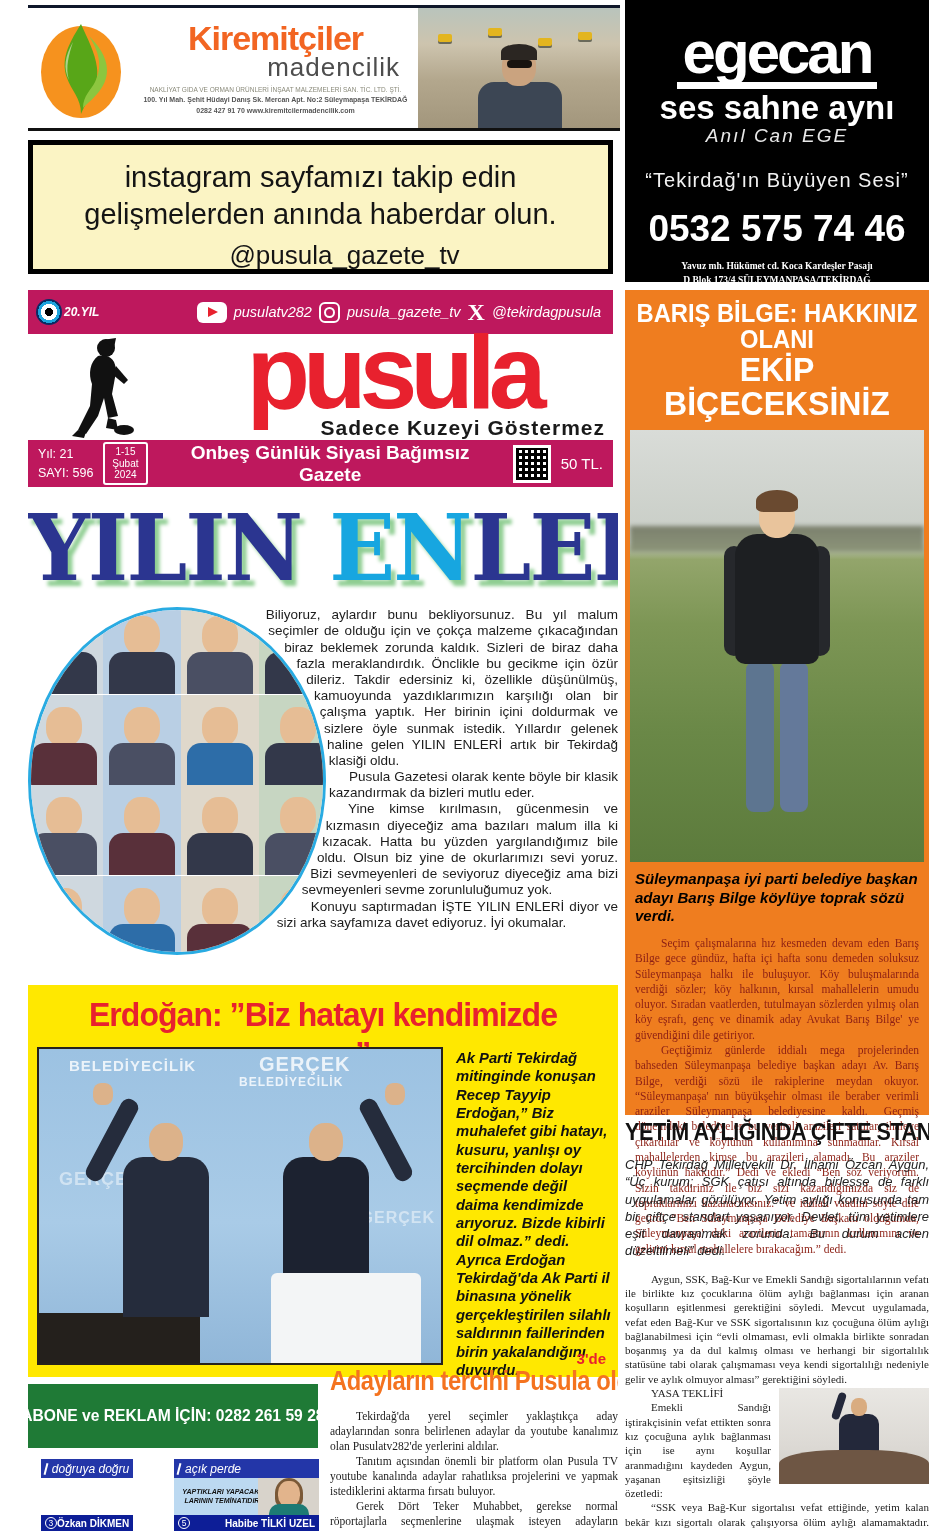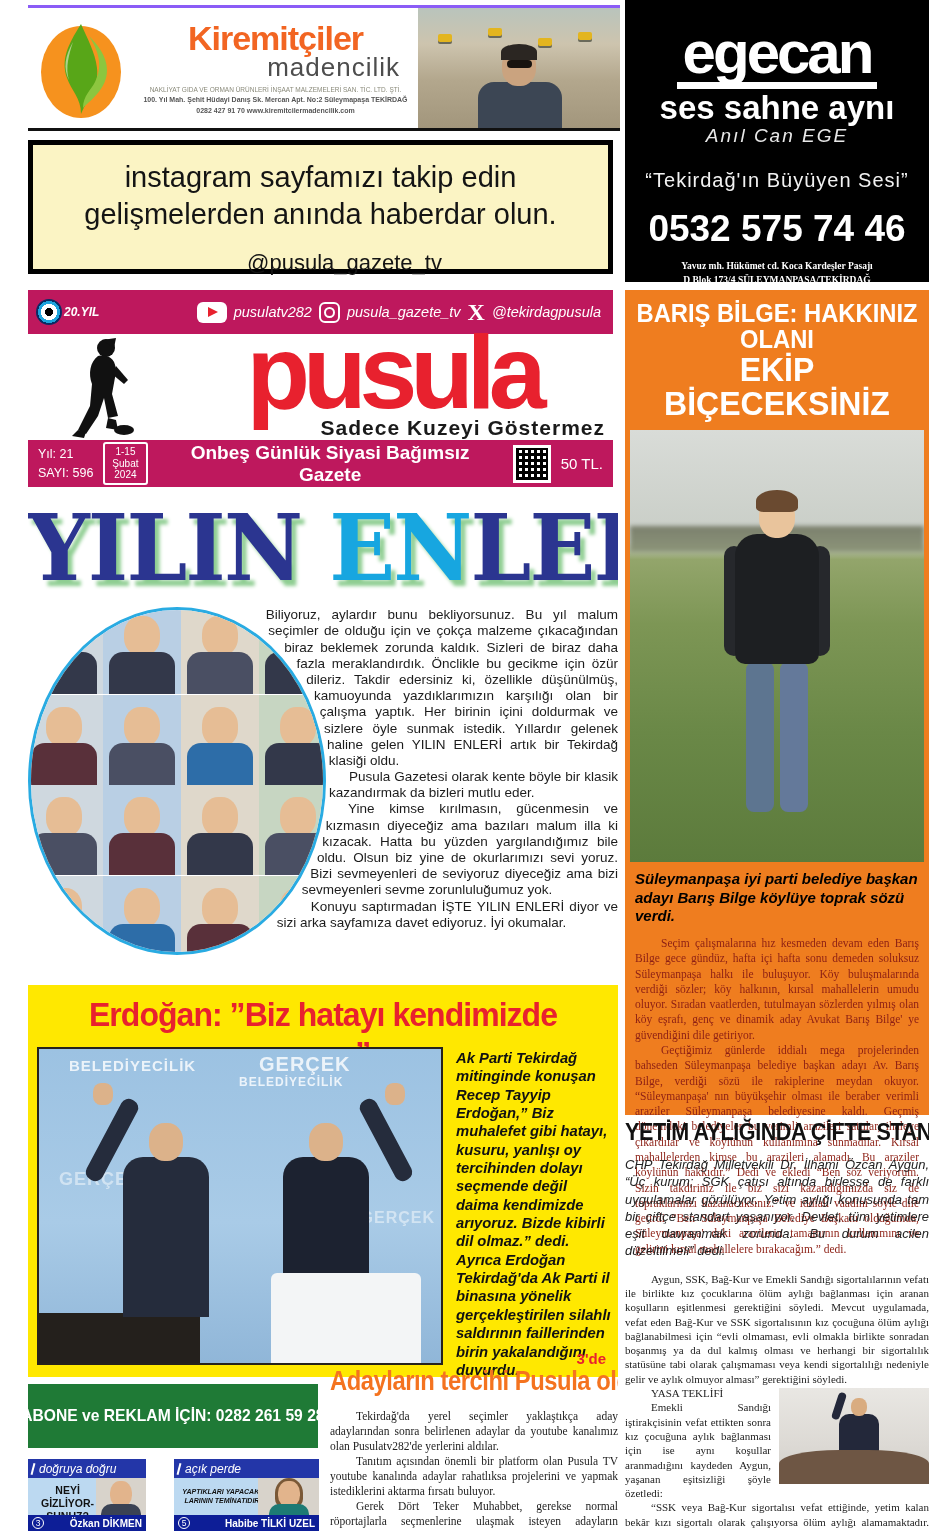--- a/index.html
+++ b/index.html
@@ -2,21 +2,21 @@
 <html lang="tr"><head>
 <meta charset="utf-8">
 <style>
   * { margin:0; padding:0; box-sizing:border-box; }
   html,body { background:#ffffff; }
   body { font-family:"Liberation Sans", sans-serif; }
   .page { position:relative; width:929px; height:1531px; background:#fff; overflow:hidden; }
 
   
   .ad-kiremit { position:absolute; left:28px; top:5px; width:592px; height:126px;
-    border-top:3px solid #8b5cf6; border-bottom:3px solid #111; background:#fff; display:flex; }
+    border-top:3px solid #0f172a; border-bottom:3px solid #111; background:#fff; display:flex; }
   .kiremit-logo { width:105px; height:100%; display:flex; align-items:center; justify-content:center; }
   .kiremit-text { width:285px; padding-top:14px; text-align:center; }
   .kiremit-title { color:#f26522; font-weight:bold; font-size:34px; letter-spacing:-1px; line-height:0.95; }
   .kiremit-sub { color:#4d4d4d; font-size:26px; letter-spacing:1px; text-align:right; padding-right:18px; line-height:1; }
   .kiremit-small { color:#8a8a7a; font-size:6.5px; margin-top:5px; line-height:1.5; }
   .kiremit-small .addr { color:#555; font-size:7px; font-weight:bold; }
   .kiremit-photo { flex:1; position:relative; overflow:hidden;
     background:linear-gradient(180deg,#b9c4bc 0%,#cdc4ae 30%,#b3a78d 60%,#a2967c 100%); }
   .kq-machine { position:absolute; width:14px; height:8px; background:#e3b51f; border-radius:2px; box-shadow:0 2px 0 #6a6a5a; }
   .kq-man { position:absolute; left:48px; bottom:-6px; width:110px; height:86px; }
@@ -31,21 +31,21 @@
   .egecan-sub { font-size:33px; font-weight:bold; letter-spacing:0; margin-top:2px; line-height:1; }
   .egecan-person { font-size:19px; font-weight:300; font-style:italic; color:#e8e8e8; letter-spacing:2px; margin-top:1px; }
   .egecan-slogan { font-size:20px; margin-top:22px; letter-spacing:1px; color:#f2f2f2; }
   .egecan-phone { font-size:37px; font-weight:bold; margin-top:16px; letter-spacing:0; }
   .egecan-addr { font-family:"Liberation Serif", serif; font-weight:bold; font-size:9.5px; margin-top:10px; line-height:1.45; }
 
   
   .banner-insta { position:absolute; left:28px; top:140px; width:585px; height:134px; background:#fbf4c4;
     border:5px solid #000; text-align:center; padding-top:14px; color:#141414; }
   .insta-line { font-size:29px; line-height:1.28; }
-  .insta-handle { font-size:22px; margin-top:17px;padding-left:48px; }
+  .insta-handle { font-size:26px; margin-top:7px;padding-left:48px; }
 
   
   .masthead { position:absolute; left:28px; top:290px; width:585px; height:197px; background:#be185d; }
   .mast-top { height:44px; display:flex; align-items:center; color:#fff; padding:0 12px 0 8px; }
   .nazar { width:26px; height:26px; border-radius:50%;
     background:radial-gradient(circle at 50% 50%, #000 0 4px, #fff 4px 8px, #1ea3dc 8px 11px, #0b2a63 11px 13px); flex:0 0 auto; }
   .mast-20yil { font-size:12px; font-weight:bold; font-style:italic; margin-left:2px; }
   .mast-social { margin-left:auto; display:flex; align-items:center; gap:7px; font-style:italic; font-size:14.5px; }
   .yt-icon { width:30px; height:21px; background:#fff; border-radius:6px; position:relative; }
   .yt-icon::after { content:""; position:absolute; left:11px; top:5px; border-left:10px solid #e8212e; border-top:5.5px solid transparent; border-bottom:5.5px solid transparent; }
@@ -142,21 +142,21 @@
   .yp-man .body { position:absolute; left:4px; top:16px; width:40px; height:40px; background:#23283a; border-radius:10px 10px 0 0; }
   .yp-man .arm { position:absolute; left:0; top:-6px; width:8px; height:28px; background:#23283a; border-radius:4px; transform:rotate(18deg); }
 
   
   .banner-abone { position:absolute; left:28px; top:1384px; width:290px; height:64px; background:#1f7a36;
     display:flex; align-items:center; justify-content:center; }
   .banner-abone span { display:inline-block; color:#fff; font-weight:bold; font-size:17px; transform:scaleX(0.92); white-space:nowrap; }
 
   
   .colbox { position:absolute; top:1459px; height:72px; display:flex; flex-direction:column; }
-  .colbox.b1 { left:28px; width:118px; }
+  .colbox.b1 { left:28px; width:118px;align-items:center; }
   .colbox.b2 { left:174px; width:145px; }
   .col-head { height:19px; background:#2336a8; color:#fff; font-style:italic; font-size:12px; display:flex; align-items:center; gap:5px; padding:0 4px; }
   .pen-icon { width:2px; height:12px; background:#fff; transform:rotate(14deg); }
   .col-body { flex:1; background:#bcd9f1; position:relative; overflow:hidden; }
   .col-title { position:absolute; left:3px; top:6px; width:62%; font-weight:bold; color:#111; text-align:center; }
   .b1 .col-title { font-size:10.5px; line-height:1.25; }
   .b2 .col-title { font-size:7px; font-style:italic; line-height:1.3; top:9px; }
   .col-photo { position:absolute; right:0; top:0; width:42%; height:100%; background:#d8d3cb; overflow:hidden; }
   .col-photo .head { position:absolute; left:50%; top:3px; width:22px; height:26px; margin-left:-11px; background:#e2b48c; border-radius:45%; }
   .col-photo .body { position:absolute; left:50%; top:26px; width:40px; height:22px; margin-left:-20px; background:#3a4254; border-radius:10px 10px 0 0; }

